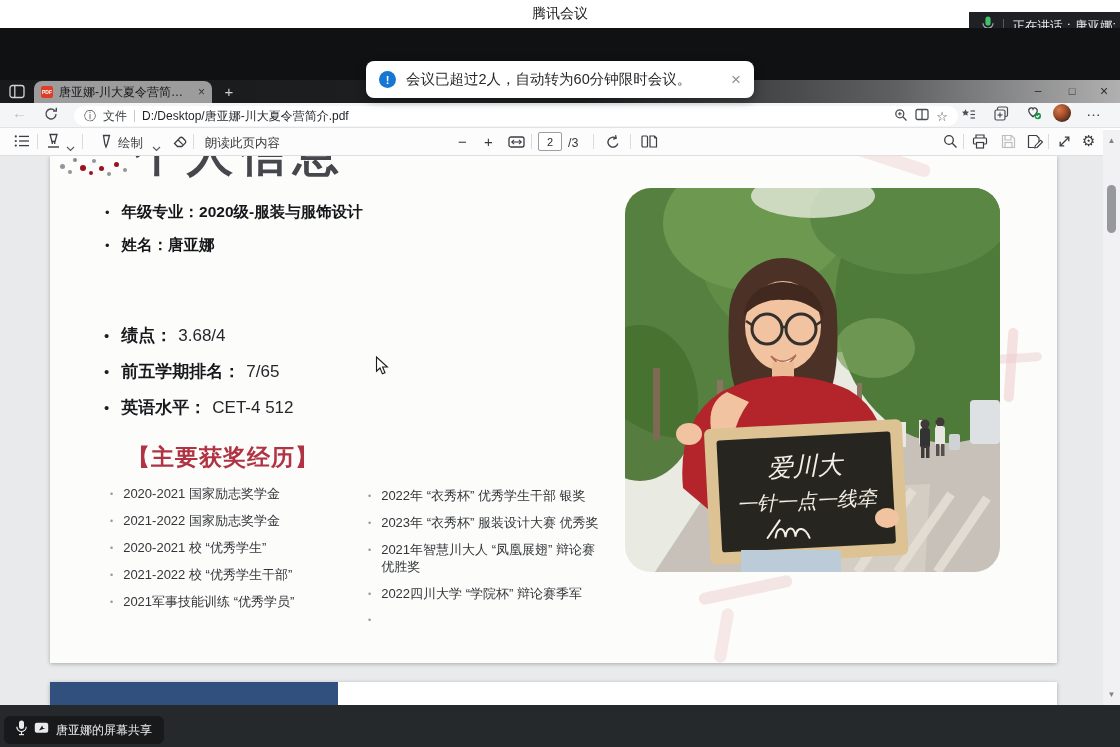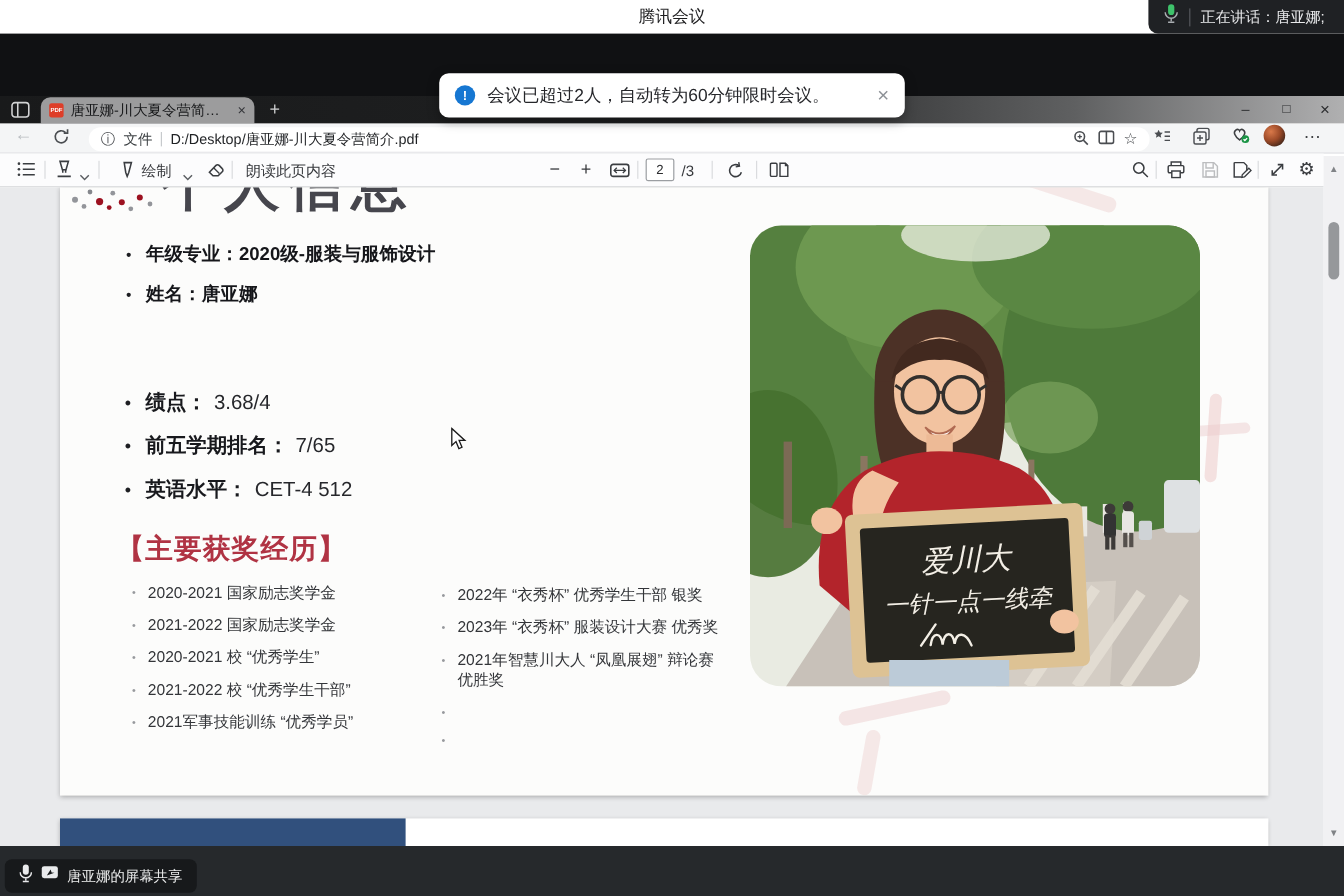--- a/index.html
+++ b/index.html
@@ -5,23 +5,23 @@
   * { margin:0; padding:0; box-sizing:border-box; }
   html,body { width:1120px; height:747px; }
   body { position:relative; overflow:hidden; background:#fff;
          font-family:"Liberation Sans","DejaVu Sans",sans-serif; }
   .abs { position:absolute; }
 
   
   #meet-top { left:0; top:0; width:1120px; height:28px; background:#ffffff;
               display:flex; align-items:center; justify-content:center;
               font-size:14px; color:#1c1c1e; }
-  #speaking-box { right:0; top:0; height:28px; background:#1f2124;
+  #speaking-box { right:0; top:12px; height:28px; background:#1f2124;
                   border-radius:0 0 0 8px; display:flex; align-items:center;
-                  gap:9px; padding:0 16px 0 13px; }
+                  gap:9px; padding:0 4px 0 13px; }
   #speaking-box .vdiv { width:1px; height:15px; background:#55585c; }
   #speaking-box .txt { color:#e9eaec; font-size:12.5px; white-space:nowrap; }
 
   #dark-band { left:0; top:28px; width:1120px; height:52px; background:#101113; }
 
   #toast { left:366px; top:61px; width:388px; height:37px; background:#fff;
            border-radius:8px; box-shadow:0 3px 10px rgba(0,0,0,.35); z-index:60;
            display:flex; align-items:center; gap:10px; padding:0 13px; }
   #toast .info-c { width:17px; height:17px; border-radius:50%; background:#1677d2;
                    color:#fff; font-size:11px; font-weight:bold; display:flex;
@@ -106,21 +106,21 @@
   .bul { color:#1d1e22; margin-right:12px; }
   #profile-list { left:55px; top:46px; gap:12px; }
   #profile-list .btxt { font-size:15.5px; font-weight:bold; color:#15161a; }
   #profile-list .bul { font-size:13px; }
   .red-head { position:absolute; font-size:23px; font-weight:600; color:#b03343; letter-spacing:1px; }
   #study-head { left:61px; top:124px; }
   #study-list { left:54px; top:168px; gap:13px; }
   #study-list .bul { font-size:15px; }
   #study-list .blab { font-size:17px; font-weight:bold; color:#18191d; }
   #study-list .bval { font-size:17px; color:#26272b; margin-left:6px; }
-  #awards-head { left:47px; top:286px; }
+  #awards-head { left:77px; top:286px; }
   .alist { position:absolute; display:flex; flex-direction:column; gap:10px; }
   .alist .brow { align-items:flex-start; }
   .alist .bul { font-size:9px; color:#97999d; margin:3px 10px 0 0; }
   .alist .btxt { font-size:13px; line-height:1.3; color:#333539; }
   #awards-left { left:60px; top:330px; width:255px; }
   #awards-right { left:318px; top:332px; width:238px; }
 
   #photo { position:absolute; left:575px; top:32px; width:375px; height:384px; }
   #cursor { position:absolute; left:325px; top:200px; z-index:9; }
 
@@ -434,20 +434,21 @@
       <div class="brow">
           <span class="bul">•</span>
           <span class="btxt">2023年 “衣秀杯” 服装设计大赛 优秀奖</span>
         </div>
       <div class="brow">
           <span class="bul">•</span>
           <span class="btxt">2021年智慧川大人 “凤凰展翅” 辩论赛 优胜奖</span>
         </div>
       <div class="brow">
           <span class="bul">•</span>
+          <span class="btxt">2022四川大学 “学院杯” 辩论赛季军</span>
         </div>
       <div class="brow">
           <span class="bul">•</span>
         </div>
     </div>
 
     <div id="photo">
       <svg width="375" height="384" viewBox="0 0 375 384">
         <defs>
             <clipPath id="ph">

